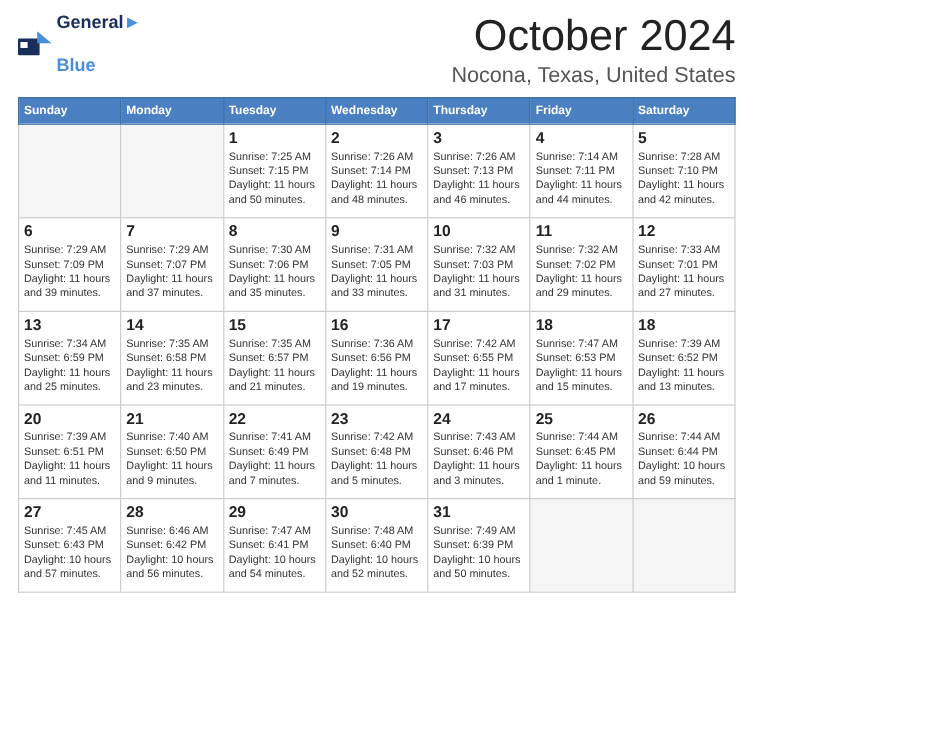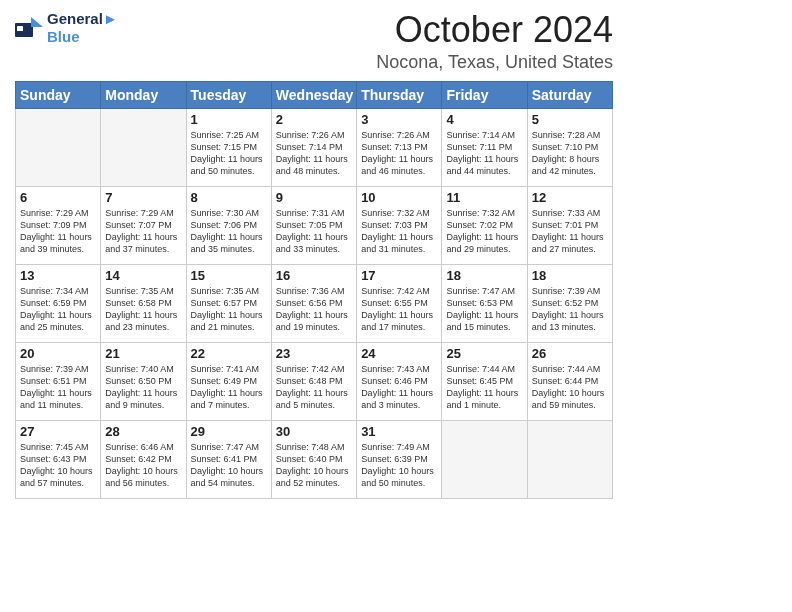--- a/index.html
+++ b/index.html
@@ -46,21 +46,21 @@
       margin-top: 2px;
     }
     .calendar {
       width: 100%;
       border-collapse: collapse;
       table-layout: fixed;
     }
     .calendar th {
       background: #4a7fc1;
       color: #fff;
-      font-size: 14px;
+      font-size: 10px;
       font-weight: bold;
       padding: 5px 4px;
       text-align: left;
       border: 1px solid #3a6fa0;
     }
     .calendar td {
       border: 1px solid #ccc;
       vertical-align: top;
       padding: 3px 4px;
       font-size: 9.5px;
@@ -90,21 +90,21 @@
 <div class="page">
   <div class="header">
     <div class="logo">
       <svg class="logo-icon" viewBox="0 0 28 22" xmlns="http://www.w3.org/2000/svg">
         <rect x="0" y="6" width="18" height="14" rx="1" fill="#1a2e5a"></rect>
         <polygon points="16,0 28,10 16,10" fill="#4a90d9"></polygon>
         <rect x="2" y="9" width="6" height="5" rx="0.5" fill="#fff"></rect>
       </svg>
       <div>
         <div style="font-size:15px;font-weight:bold;color:#1a2e5a;line-height:1.2;">General<span style="color:#4a90d9;">►</span></div>
-        <div style="font-size:15px;font-weight:bold;color:#4a90d9;line-height:1.2;">Blue</div>
+        <div style="font-size:15px;font-weight:bold;color:#4a90d9;line-height:1.2;margin-top:18px;">Blue</div>
       </div>
     </div>
     <div class="title-area">
       <div class="month-title">October 2024</div>
       <div class="subtitle">Nocona, Texas, United States</div>
     </div>
   </div>
 
   <table class="calendar">
     <thead>
@@ -143,21 +143,21 @@
           <td>
             <span class="day-number">4</span>
             <div class="cell-text">Sunrise: 7:14 AM</div>
             <div class="cell-text">Sunset: 7:11 PM</div>
             <div class="cell-text">Daylight: 11 hours and 44 minutes.</div>
           </td>
           <td>
             <span class="day-number">5</span>
             <div class="cell-text">Sunrise: 7:28 AM</div>
             <div class="cell-text">Sunset: 7:10 PM</div>
-            <div class="cell-text">Daylight: 8 hours and 42 minutes.</div>
+            <div class="cell-text">Daylight: 11 hours and 42 minutes.</div>
           </td>
         </tr>
         <tr>
           <td>
             <span class="day-number">6</span>
             <div class="cell-text">Sunrise: 7:29 AM</div>
             <div class="cell-text">Sunset: 7:09 PM</div>
             <div class="cell-text">Daylight: 11 hours and 39 minutes.</div>
           </td>
           <td>

